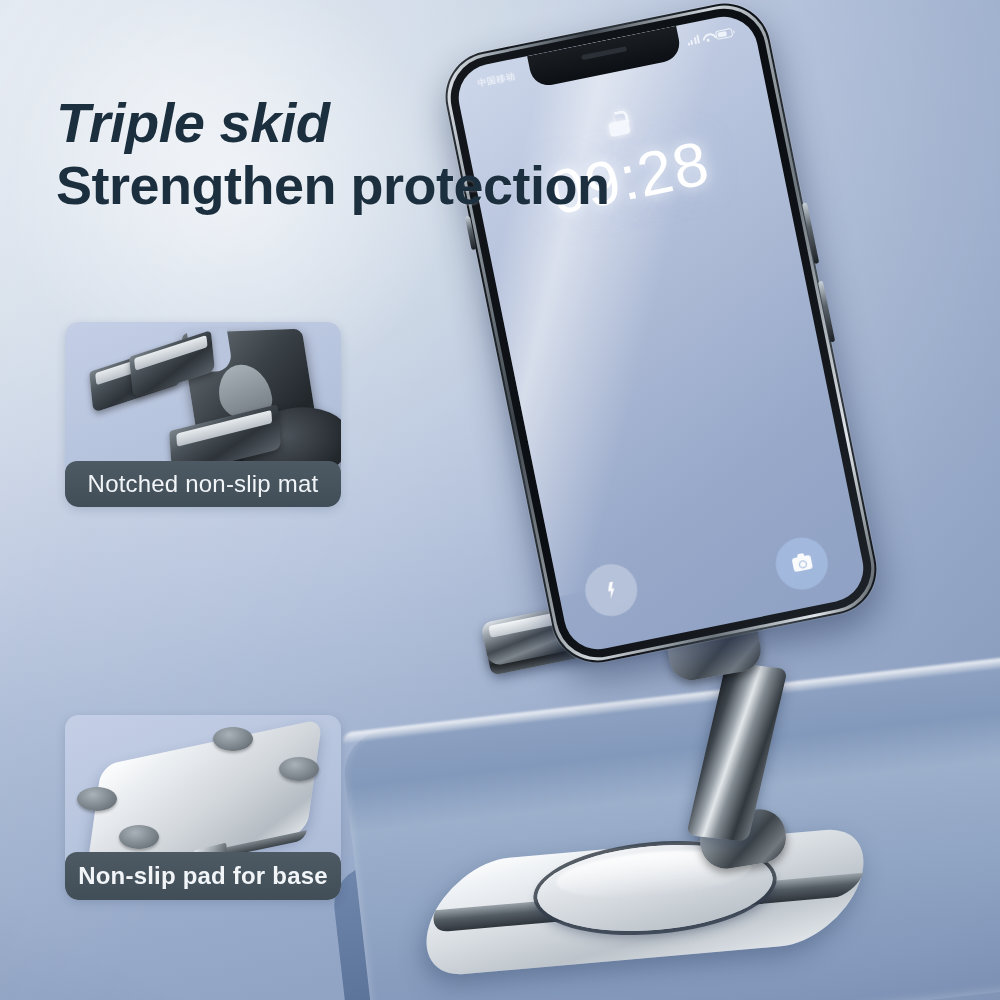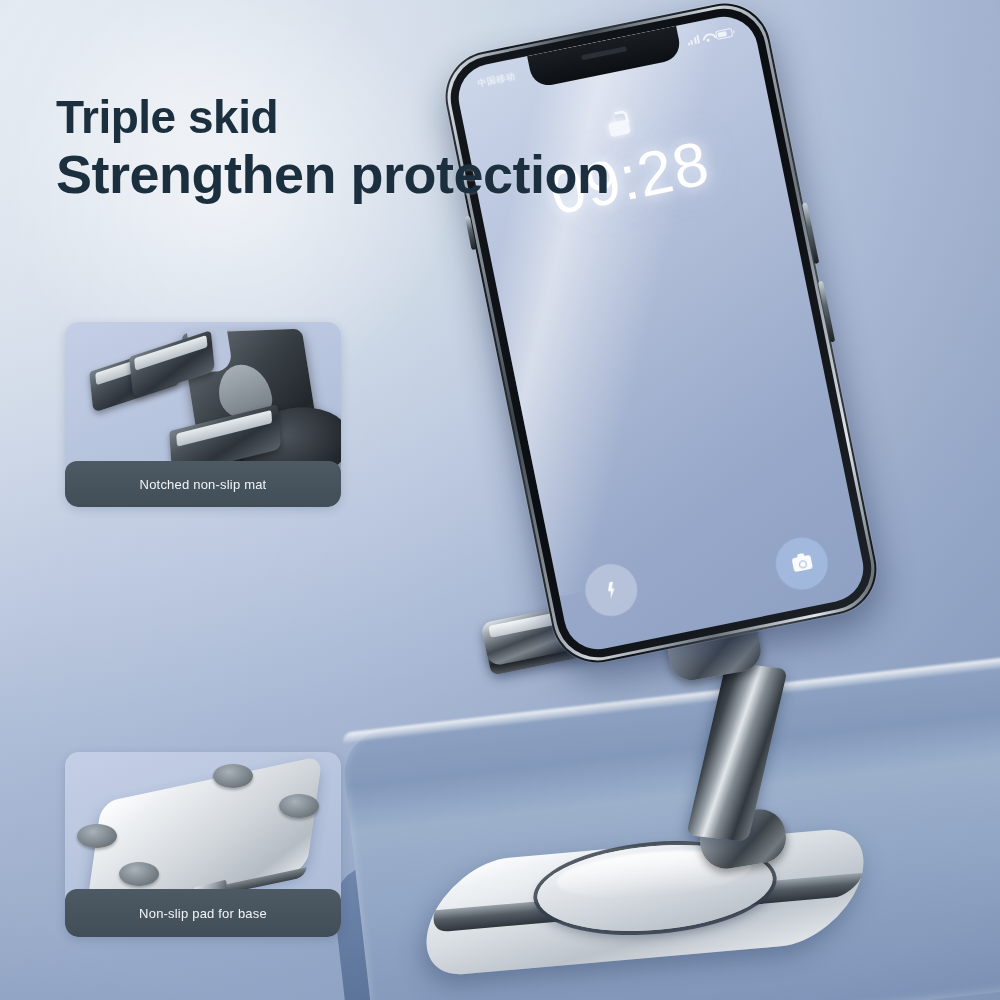--- a/index.html
+++ b/index.html
@@ -51,38 +51,38 @@
     transform:rotate(-6.5deg); transform-origin:left top;
     border-radius:40px 0 0 0;
   }
 
   
   .headline{
     position:absolute; left:56px; top:92px; z-index:40;
     color:#1b2f3f; font-weight:800; line-height:1.12;
     letter-spacing:-.5px; text-shadow:0 1px 2px rgba(255,255,255,.25);
   }
-  .headline .l1{ font-size:46px; display:block; }
+  .headline .l1{ font-size:56px; display:block;font-style:italic; }
   .headline .l2{ font-size:54px; display:block; }
 
   
   .card{
     position:absolute; left:65px; width:276px; height:185px; z-index:35;
     border-radius:14px; overflow:hidden;
     background:linear-gradient(160deg,#c4cfe6 0%, #b8c5de 45%, #aab9d6 100%);
     box-shadow:0 3px 10px rgba(40,60,95,.18);
   }
-  .card.c1{ top:322px; } .card.c2{ top:540px; } .card.c3{ top:752px; }
+  .card.c1{ top:322px; } .card.c2{ top:540px; } .card.c3{ top:715px;font-weight:bold; }
   .card-art{ position:absolute; inset:0; }
   .card-label{
     position:absolute; left:0; bottom:0; width:100%; height:48px;
     background:linear-gradient(180deg,#4d5a63 0%, #414e57 100%);
     border-radius:12px;
     display:flex; align-items:center; justify-content:center;
-    color:#f2f5f8; font-size:13px; letter-spacing:.2px;
+    color:#f2f5f8; font-size:24px; letter-spacing:.2px;
   }
   .card.c1 .card-label{ height:46px; }
 
   
   .lip{
     position:absolute;
     background:linear-gradient(160deg,#7d858c 0%, #4c545b 28%, #2d3339 62%, #596169 100%);
     border-radius:4px 4px 7px 7px;
     box-shadow:0 3px 6px rgba(0,0,0,.35);
   }

